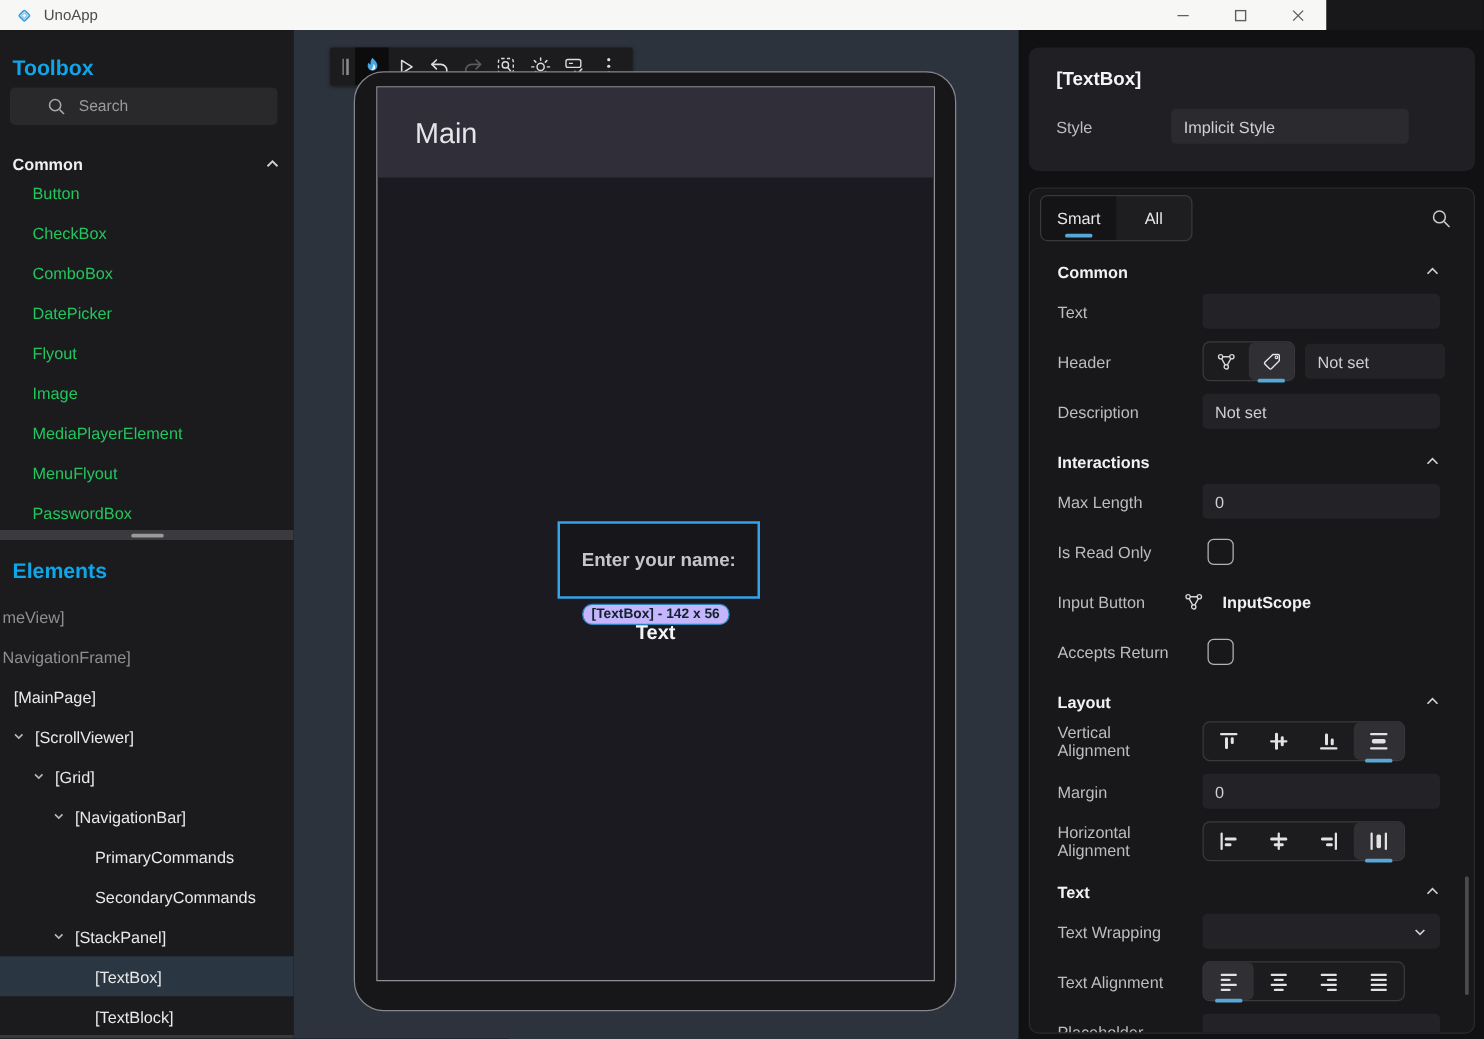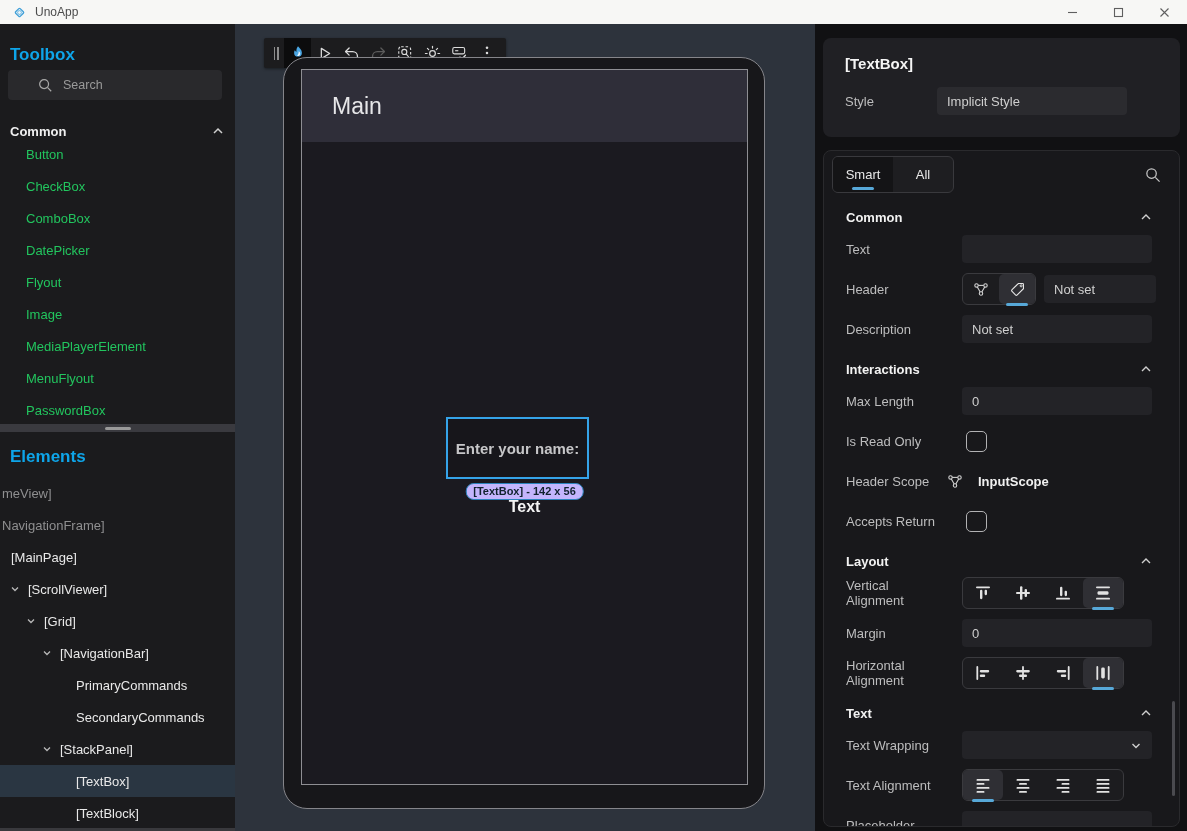--- a/index.html
+++ b/index.html
@@ -1,21 +1,21 @@
 <!DOCTYPE html>
 <html><head>
 <meta charset="utf-8">
 <style>
   * { margin:0; padding:0; box-sizing:border-box; }
   html,body { width:1187px; height:831px; overflow:hidden; background:#111; }
   body { font-family:"Liberation Sans","DejaVu Sans",sans-serif; }
   .app { position:relative; width:1187px; height:831px; background:#18181a; }
 
   
-  .titlebar { position:absolute; left:0; top:0; width:1187px; height:24px; background:#f7f7f5; display:flex; align-items:center; }
+  .titlebar { position:absolute; left:0; top:0; width:1061px; height:24px; background:#f7f7f5; display:flex; align-items:center; }
   .tb-logo { margin-left:12px; width:15px; height:15px; }
   .tb-name { margin-left:8px; font-size:12px; color:#4c4c4c; }
   .tb-controls { position:absolute; right:0; top:0; height:24px; display:flex; }
   .tb-btn { width:46px; height:24px; display:flex; align-items:center; justify-content:center; background:transparent; border:none; cursor:default; }
 
   
   .sidebar { position:absolute; left:0; top:24px; width:235px; height:807px; background:#1b1b1d; overflow:hidden; }
   .panel-title { position:absolute; left:10px; font-size:17px; font-weight:bold; color:#0ea5e9; }
   .searchbox { position:absolute; left:8px; top:46px; width:214px; height:30px; background:#29292c; border-radius:4px; display:flex; align-items:center;padding-left:15px; }
   .searchbox svg { margin-left:14px; flex:none; }
@@ -38,21 +38,21 @@
   .canvas { position:absolute; left:235px; top:24px; width:580px; height:807px; background:#2d333c; }
   .toolbar { position:absolute; left:29px; top:14px; height:30px; background:#1c1c1e; border-radius:2px; display:flex; align-items:center; padding:0 6px; box-shadow:0 1px 3px rgba(0,0,0,.45); }
   .tbar-handle { width:12px; height:30px; display:flex; align-items:center; justify-content:center; gap:2px; margin-right:2px; }
   .tbar-handle i { display:block; width:1.5px; height:13px; background:#8d8d8d; }
   .tbar-btn { width:27px; height:30px; display:flex; align-items:center; justify-content:center; background:transparent; border:none; cursor:default; }
   .tbar-btn.active { background:#0c0c0d; }
   .device { position:absolute; left:48px; top:33px; width:482px; height:752px; background:#17171a; border:1px solid #85858a; border-radius:24px; }
   .screen { position:absolute; left:17px; top:11px; width:447px; height:716px; background:#1b1a20; border:1px solid #8e8e93; overflow:hidden; }
   .navbar { position:absolute; left:0; top:0; width:100%; height:72px; background:#2f2e39; display:flex; align-items:center; }
   .navbar span { margin-left:30px; font-size:23px; color:#e6e6e8; }
-  .sel-textbox { position:absolute; left:144px; top:347px; width:143px; height:62px; border:2px solid #35a3e8; background:rgba(0,0,0,.14); display:flex; align-items:center; justify-content:center; }
+  .sel-textbox { position:absolute; left:144px; top:347px; width:162px; height:62px; border:2px solid #35a3e8; background:rgba(0,0,0,.14); display:flex; align-items:center; justify-content:center; }
   .sel-textbox span { font-size:15px; font-weight:600; color:#c6c6c8; }
   .size-badge { position:absolute; left:50%; top:413px; transform:translateX(-50%); background:#c4b5fd; border:1px solid #2c84bd; border-radius:8px; padding:1px 7px 2px; font-size:11px; font-weight:bold; color:#10222e; white-space:nowrap; }
   .tblock-label { position:absolute; left:50%; top:428px; transform:translateX(-50%); font-size:16px; font-weight:bold; color:#f4f4f4; }
 
   
   .rightpanel { position:absolute; left:815px; top:24px; width:372px; height:807px; background:#111113; }
   .header-card { position:absolute; left:8px; top:14px; width:357px; height:99px; background:#202024; border-radius:8px; }
   .card-title { position:absolute; left:22px; top:17px; font-size:15px; font-weight:bold; color:#f5f5f5; }
   .card-row { position:absolute; left:22px; top:49px; right:22px; height:28px; display:flex; align-items:center; }
   .card-row .plabel { width:92px; }
@@ -384,21 +384,21 @@
               <input class="pinput" value="0" style="">
             </div>
         </div>
         <div class="prow">
           <div class="plabel">Is Read Only</div>
           <div class="pctrl">
               <div class="checkbox"></div>
             </div>
         </div>
         <div class="prow">
-          <div class="plabel">Header Scope</div>
+          <div class="plabel">Input Button</div>
           <div class="pctrl" style="padding-left:8px">
             <svg width="18" height="18" viewBox="0 0 20 20" fill="none" stroke="#d6d6d6" stroke-width="1.2">
                 <circle cx="5" cy="6" r="1.9"></circle>
                 <circle cx="15" cy="6" r="1.9"></circle>
                 <circle cx="10" cy="15" r="1.9"></circle>
                 <line x1="7" y1="6" x2="13" y2="6"></line>
                 <line x1="5.9" y1="7.7" x2="9.1" y2="13.4"></line>
                 <line x1="14.1" y1="7.7" x2="10.9" y2="13.4"></line>
               </svg>
             <span class="iconrow-text">InputScope</span>

